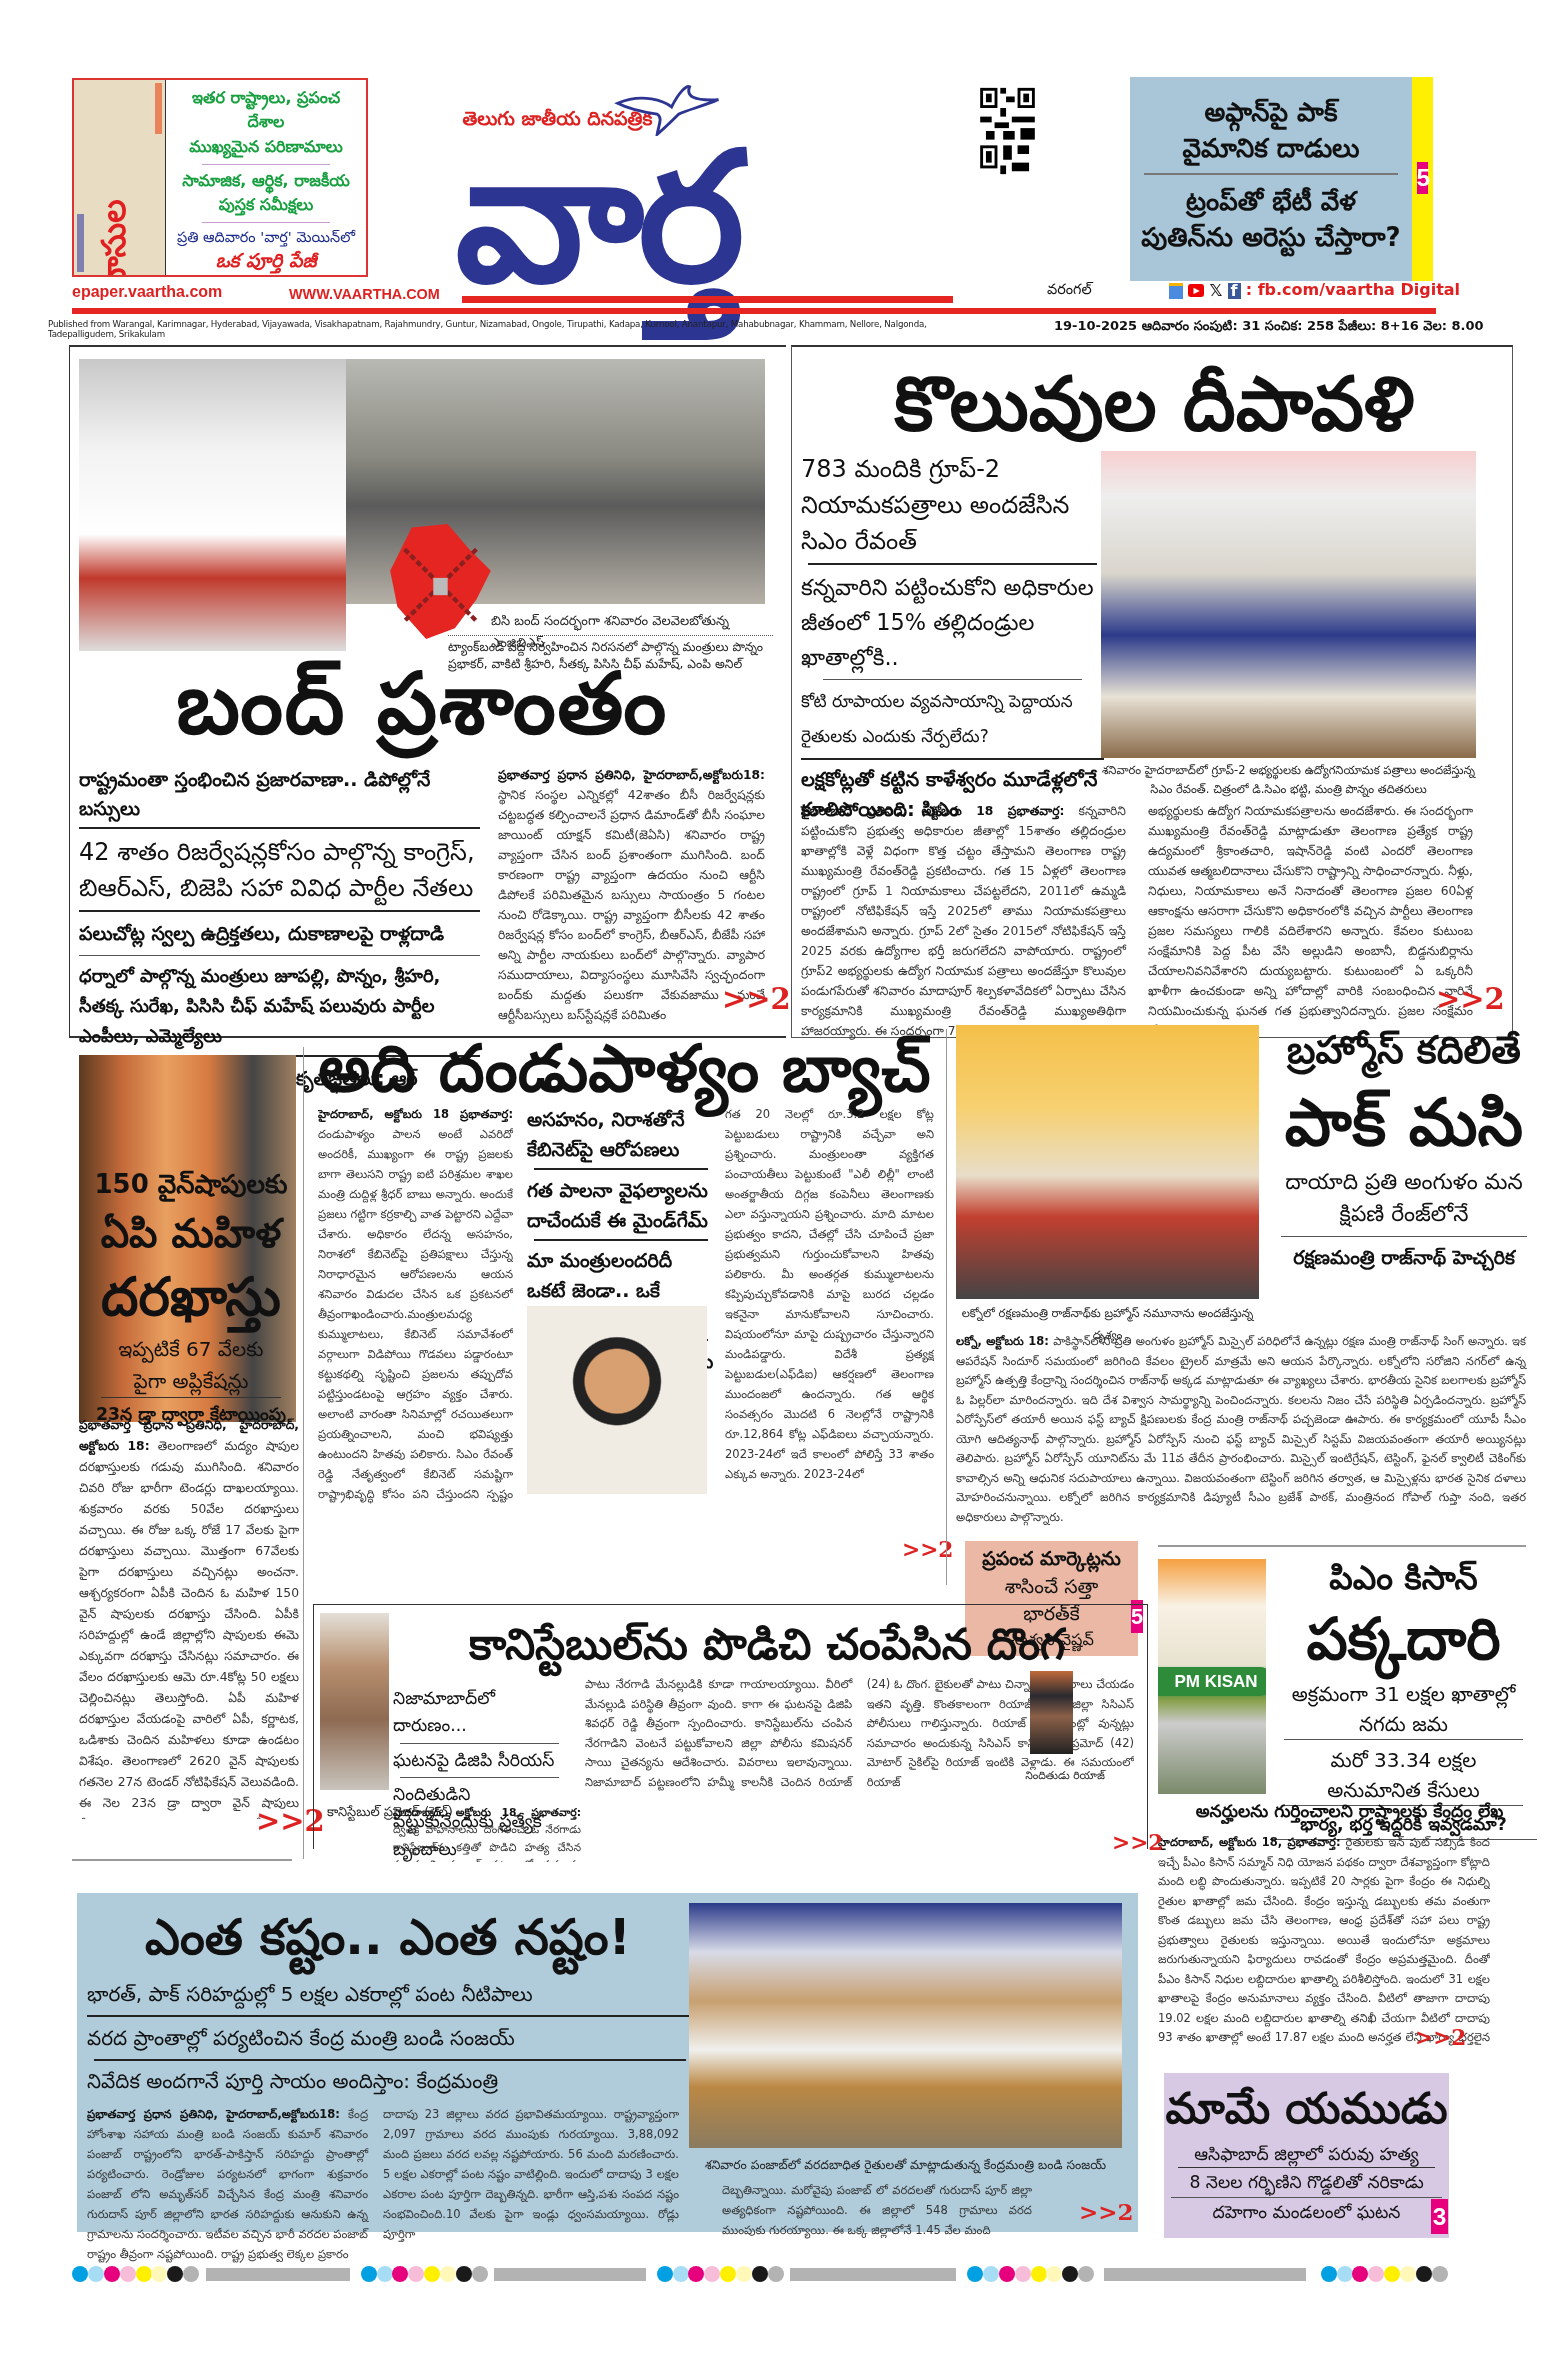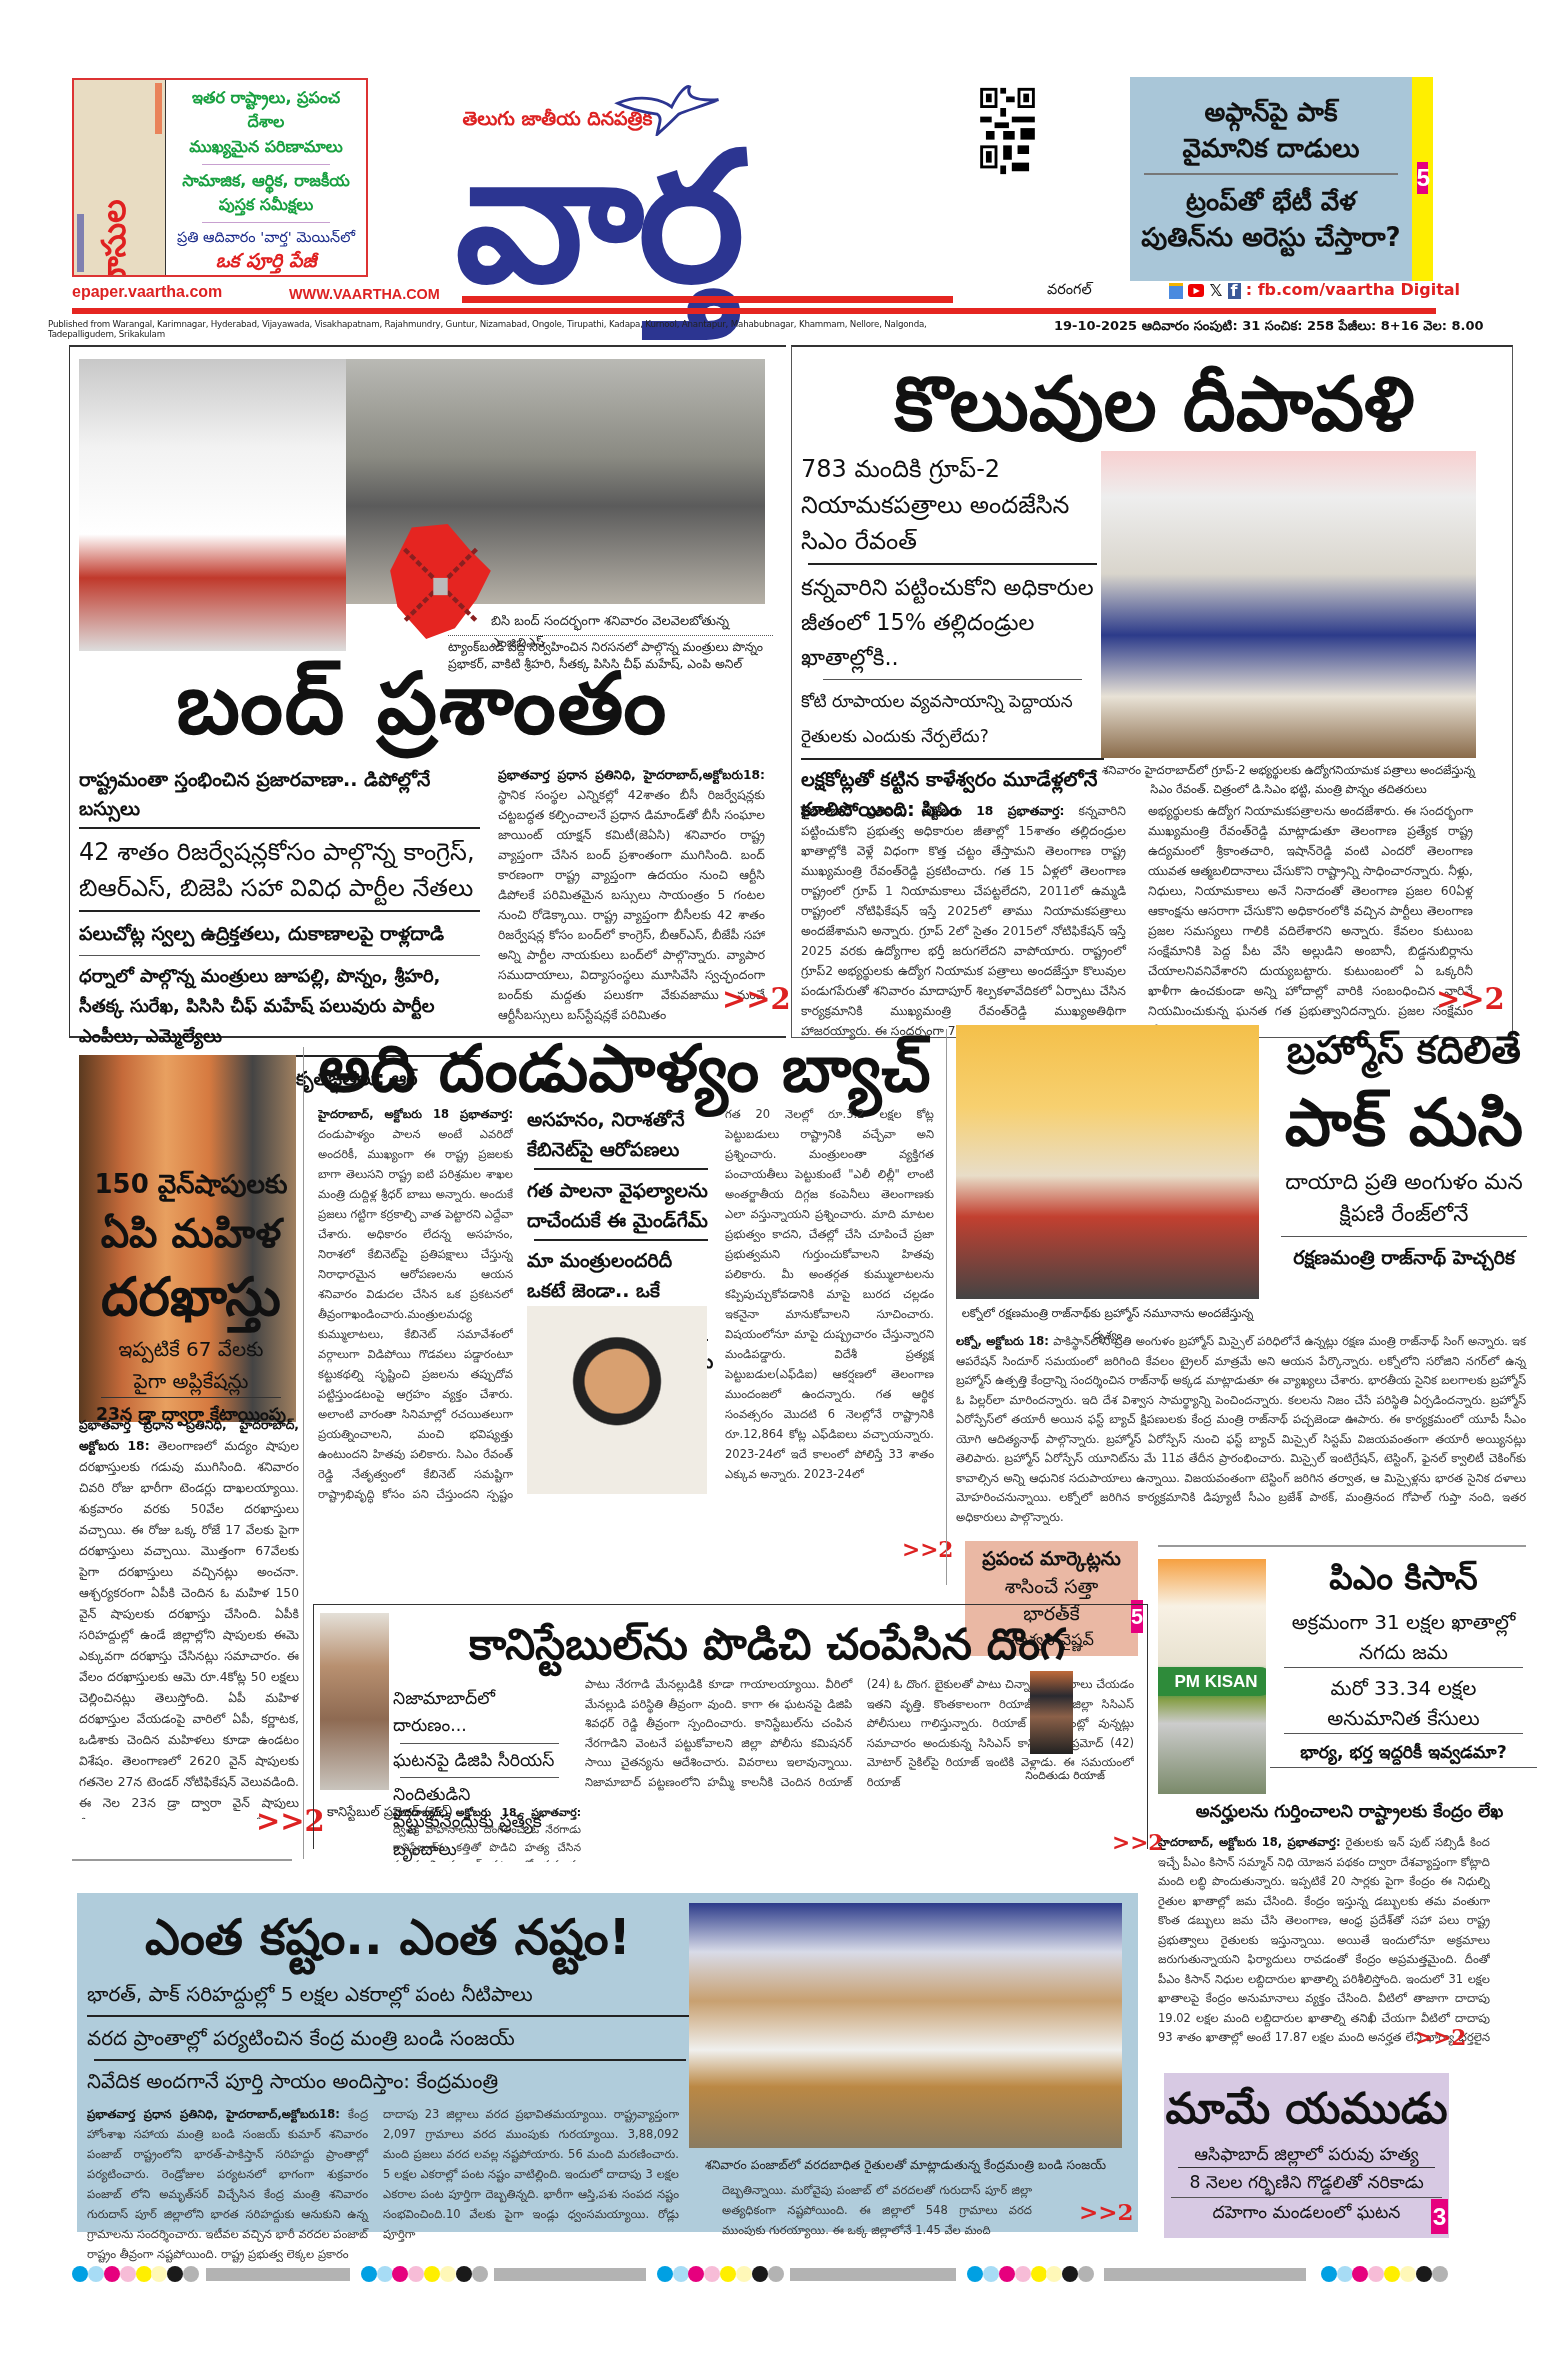--- a/index.html
+++ b/index.html
@@ -250,20 +250,21 @@
   <div style="font-size:16px;line-height:24.5px">-అశ్వని వైష్ణవ్</div>
 </div>
 <div class="abs pg" style="left:1131px;top:1600px;width:11.5px;height:33px;font-size:21.7px;line-height:33px">5</div>
 
 <div class="abs" style="left:1158px;top:1545px;width:368px;border-top:2.2px solid #999"></div>
 <div class="abs photo" style="left:1158px;top:1559px;width:108px;height:235px;background:linear-gradient(180deg,#f6a040 0%,#f8f1e4 20%,#e8e2d0 45%,#2e8b3a 55%,#88a04a 60%,#ccc 70%,#7a8a6a 100%)">
   <div style="position:absolute;left:0;top:108px;width:116px;height:29px;background:#2e8b3a;color:#ffffff;font-family:'Liberation Sans',sans-serif;font-weight:bold;font-size:17px;line-height:29px;text-align:center;border-radius:0 14.4px 14.4px 0">PM KISAN</div>
 </div>
 <div class="abs" style="left:1270px;top:1552px;width:267px;text-align:center">
   <div style="font-size:33px;font-weight:bold;line-height:51px">పిఎం కిసాన్</div>
+  <div style="font-size:58px;font-weight:bold;line-height:72px">పక్కదారి</div>
   <div style="font-size:20px;line-height:30px;border-bottom:1.4px solid #555;margin:4.3px 14.4px">అక్రమంగా 31 లక్షల ఖాతాల్లో నగదు జమ</div>
   <div style="font-size:20px;line-height:30px;border-bottom:1.4px solid #555;margin:4.3px 14.4px">మరో 33.34 లక్షల అనుమానిత కేసులు</div>
   <div style="font-size:17.3px;font-weight:bold;line-height:29px;border-bottom:1.4px solid #555;margin:2.9px 0">భార్య, భర్త ఇద్దరికీ ఇవ్వడమా?</div>
 </div>
 <div class="abs" style="left:1162px;top:1801px;width:375px;font-size:17.3px;font-weight:bold;text-align:center">అనర్హులను గుర్తించాలని రాష్ట్రాలకు కేంద్రం లేఖ</div>
 <div class="abs body-text" style="left:1158px;top:1833px;width:332px;font-size:11.5px;line-height:19.5px;height:217px;overflow:hidden">
   <span class="byline">హైదరాబాద్, అక్టోబరు 18, ప్రభాతవార్త:</span>
   <span>రైతులకు ఇన్ పుట్ సబ్సిడీ కింద ఇచ్చే పీఎం కిసాన్ సమ్మాన్ నిధి యోజన పథకం ద్వారా దేశవ్యాప్తంగా కోట్లాది మంది లబ్ధి పొందుతున్నారు. ఇప్పటికే 20 సార్లకు పైగా కేంద్రం ఈ నిధుల్ని రైతుల ఖాతాల్లో జమ చేసింది. కేంద్రం ఇస్తున్న డబ్బులకు తమ వంతుగా కొంత డబ్బులు జమ చేసి తెలంగాణ, ఆంధ్ర ప్రదేశ్‌తో సహా పలు రాష్ట్ర ప్రభుత్వాలు రైతులకు ఇస్తున్నాయి. అయితే ఇందులోనూ అక్రమాలు జరుగుతున్నాయని ఫిర్యాదులు రావడంతో కేంద్రం అప్రమత్తమైంది. దీంతో పీఎం కిసాన్ నిధుల లబ్దిదారుల ఖాతాల్ని పరిశీలిస్తోంది. ఇందులో 31 లక్షల ఖాతాలపై కేంద్రం అనుమానాలు వ్యక్తం చేసింది. వీటిలో తాజాగా దాదాపు 19.02 లక్షల మంది లబ్దిదారుల ఖాతాల్ని తనిఖీ చేయగా వీటిలో దాదాపు 93 శాతం ఖాతాల్లో అంటే 17.87 లక్షల మంది అనర్హత లేని భార్యా భర్తలైన లబ్దిదారులు ఇద్దరూ వేర్వేరుగా ఈ పథకం కింద వస్తున్న డబ్బుల్ని అక్రమంగా తీసుకుంటున్నట్లు తేలింది. ఈ నేపథ్యంలో వ్యవసాయ మంత్రిత్వ శాఖ ఇప్పుడు రాష్ట్రాలకు లేఖలు పంపి ధృవీకరణ ప్రక్రియను త్వరితగతిన పూర్తి చేయాలని కోరింది. కాగా పీఎం కిసాన్ పథకం కింద కేంద్రం సంవత్సరానికి 6 వేల రూపాయలను మూడు దఫాలుగా 2 వేల చొప్పున రైతుల ఖాతాల్లో జమ చేస్తోంది. దేశంలోని</span>
 </div>
 <div class="abs cont" style="left:1415px;top:2025px;font-size:21.7px">&gt;&gt;2</div>

